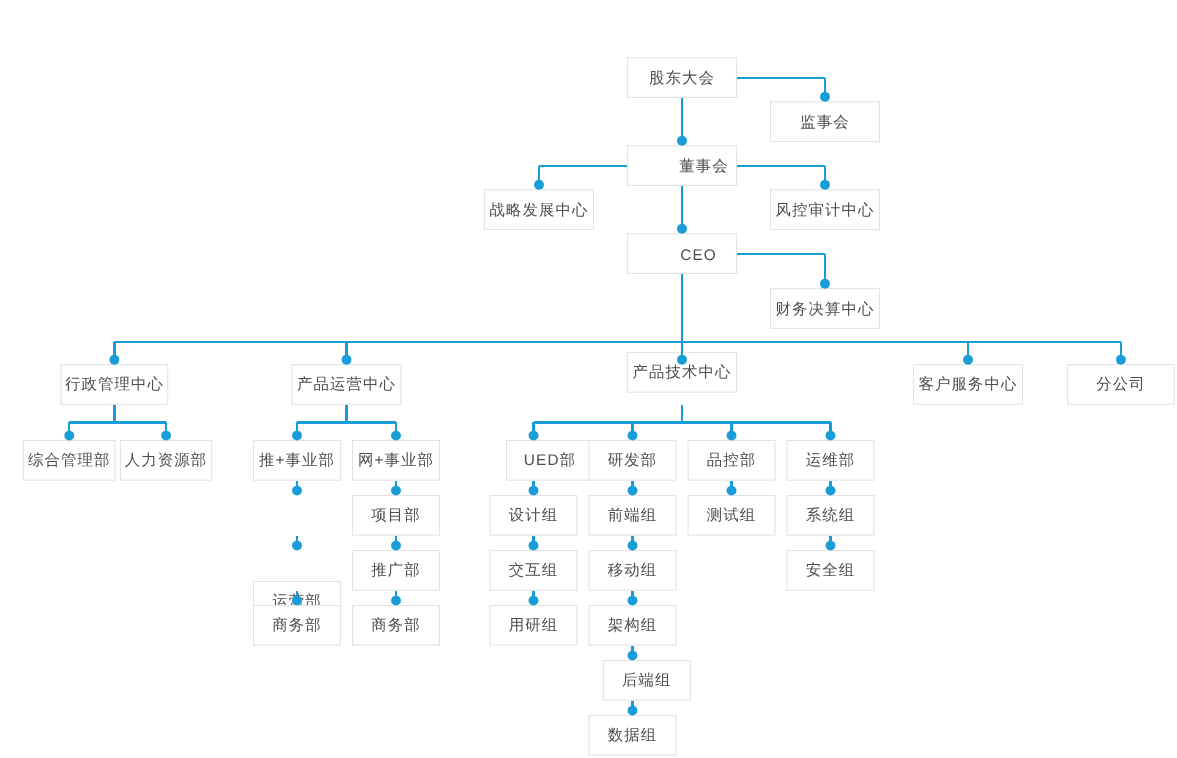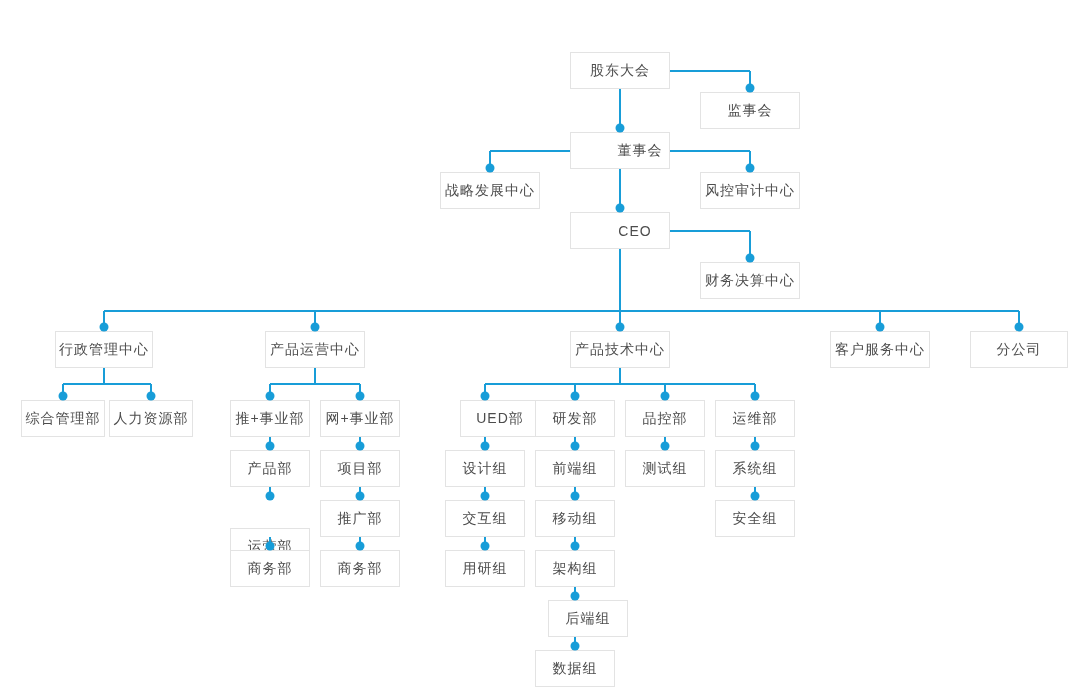--- a/index.html
+++ b/index.html
@@ -134,30 +134,29 @@
   <div class="node" style="left: 570px; top: 52px; width: 100px;">股东大会</div>
   <div class="node" style="left: 700px; top: 92px; width: 100px;">监事会</div>
   <div class="node" style="left: 570px; top: 132px; width: 100px; padding-left: 40px;">董事会</div>
   <div class="node" style="left: 440px; top: 172px; width: 100px;">战略发展中心</div>
   <div class="node" style="left: 700px; top: 172px; width: 100px;">风控审计中心</div>
   <div class="node" style="left: 570px; top: 212px; width: 100px; padding-left: 30px;">CEO</div>
   <div class="node" style="left: 700px; top: 262px; width: 100px;">财务决算中心</div>
 
   <div class="node" style="left: 55px; top: 331px; width: 98px;">行政管理中心</div>
   <div class="node" style="left: 265px; top: 331px; width: 100px;">产品运营中心</div>
-  <div class="node" style="left: 570px; top: 331px; width: 100px;">产品技术中心</div>
+  <div class="node" style="left: 570px; top: 320px; width: 100px;">产品技术中心</div>
   <div class="node" style="left: 830px; top: 331px; width: 100px;">客户服务中心</div>
   <div class="node" style="left: 970px; top: 331px; width: 98px;">分公司</div>
 
   <div class="node" style="left: 21px; top: 400px; width: 84px;">综合管理部</div>
   <div class="node" style="left: 109px; top: 400px; width: 84px;">人力资源部</div>
 
   <div class="node" style="left: 230px; top: 400px; width: 80px;">推+事业部</div>
   <div class="node" style="left: 320px; top: 400px; width: 80px;">网+事业部</div>
-  <div class="node" style="left: 230px; top: 450px; width: 80px;">产品部</div>
   <div class="node" style="left: 320px; top: 450px; width: 80px;">项目部</div>
   <div class="node" style="left: 230px; top: 528px; width: 80px;">运营部</div>
   <div class="node" style="left: 320px; top: 500px; width: 80px;">推广部</div>
   <div class="node" style="left: 230px; top: 550px; width: 80px;">商务部</div>
   <div class="node" style="left: 320px; top: 550px; width: 80px;">商务部</div>
 
   <div class="node" style="left: 445px; top: 400px; width: 80px; margin-left: 15px;">UED部</div>
   <div class="node" style="left: 535px; top: 400px; width: 80px;">研发部</div>
   <div class="node" style="left: 625px; top: 400px; width: 80px;">品控部</div>
   <div class="node" style="left: 715px; top: 400px; width: 80px;">运维部</div>

